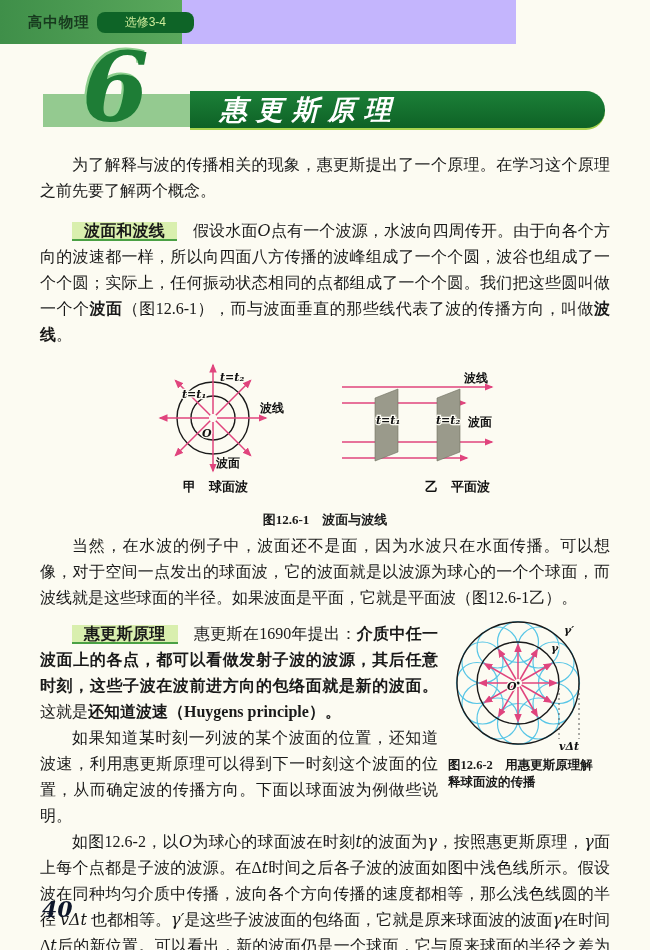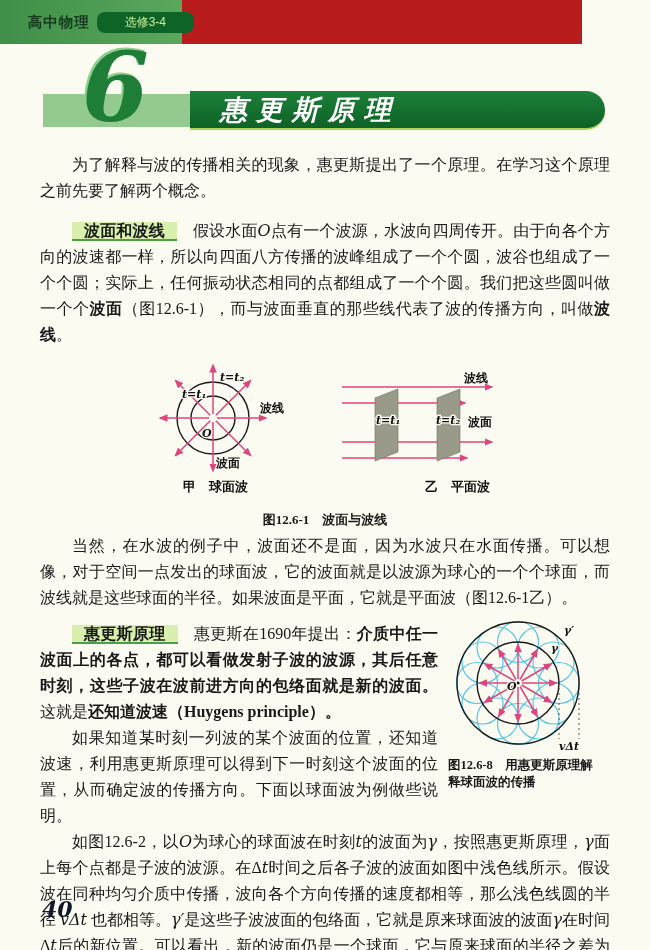--- a/index.html
+++ b/index.html
@@ -1,20 +1,20 @@
 <!DOCTYPE html>
 <html lang="zh"><head>
 <meta charset="utf-8">
 <style>
   html,body{margin:0;padding:0;background:#888;}
   .page{position:relative;width:650px;height:950px;background:#fcfbf2;overflow:hidden;
         font-family:"Liberation Serif","DejaVu Serif",serif;color:#191919;margin:0 auto;}
 
   
-  .topband{position:absolute;top:0;left:0;width:582px;height:44px;background:#b91c1c;}
+  .topband{position:absolute;top:0;left:0;width:516px;height:44px;background:#c4b5fd;}
   .topband-green{position:absolute;top:0;left:0;width:182px;height:44px;
         background:linear-gradient(90deg,#3f8f49,#5aa85c);
         display:flex;align-items:center;justify-content:flex-end;box-sizing:border-box;}
   .course{font-family:"Liberation Sans",sans-serif;font-size:14.5px;font-weight:bold;color:#173a1e;letter-spacing:1px;}
   .badge{background:#0e6427;color:#cdeb9a;font-family:"Liberation Sans",sans-serif;font-size:12px;
         padding:2px 28px;border-radius:8px;margin-left:7px;margin-right:-12px;white-space:nowrap;}
 
   
   .ch-num{position:absolute;left:82px;top:40px;font-size:96px;line-height:96px;font-style:italic;font-weight:bold;
         color:#1e7d36;text-shadow:-2px -2px 0 #8ecf8e;z-index:3;font-family:"DejaVu Serif",serif;}
@@ -167,21 +167,21 @@
         <circle cx="70" cy="64" r="1.6" fill="#111"></circle>
 
         <line class="dotl" x1="111" y1="64" x2="111" y2="120"></line>
         <line class="dotl" x1="131" y1="64" x2="131" y2="120"></line>
         <text class="svar" x="121" y="131" text-anchor="middle" font-size="10">vΔt</text>
         <text class="svar" x="116" y="15" font-size="12">γ′</text>
         <text class="svar" x="103" y="33" font-size="12">γ</text>
         <text class="svar" x="59" y="71" font-size="13">O</text>
       </svg>
       <div class="fig2-cap">
-        <div>图12.6-8　用惠更斯原理解</div>
+        <div>图12.6-2　用惠更斯原理解</div>
         <div>释球面波的传播</div>
       </div>
     </div>
 
     <p class="para mt10"><span class="rhl">惠更斯原理</span><span>　惠更斯在1690年提出：</span><span class="rb">介质中任一波面上的各点，都可以看做发射子波的波源，其后任意时刻，这些子波在波前进方向的包络面就是新的波面。</span><span>这就是</span><span class="rb">还知道波速（Huygens principle）。</span></p>
     <p class="para"><span>如果知道某时刻一列波的某个波面的位置，还知道波速，利用惠更斯原理可以得到下一时刻这个波面的位置，从而确定波的传播方向。下面以球面波为例做些说明。</span></p>
     <p class="para"><span>如图12.6-2，以</span><span class="ri">O</span><span>为球心的球面波在时刻</span><span class="ri">t</span><span>的波面为</span><span class="ri">γ</span><span>，按照惠更斯原理，</span><span class="ri">γ</span><span>面上每个点都是子波的波源。在Δ</span><span class="ri">t</span><span>时间之后各子波的波面如图中浅色线所示。假设波在同种均匀介质中传播，波向各个方向传播的速度都相等，那么浅色线圆的半径 </span><span class="ri">vΔt</span><span> 也都相等。</span><span class="ri">γ′</span><span>是这些子波波面的包络面，它就是原来球面波的波面</span><span class="ri">γ</span><span>在时间Δ</span><span class="ri">t</span><span>后的新位置。可以看出，新的波面仍是一个球面，它与原来球面的半径之差为</span><span class="ri">vΔt</span><span>，表示波</span></p>
 
   </div>
 

